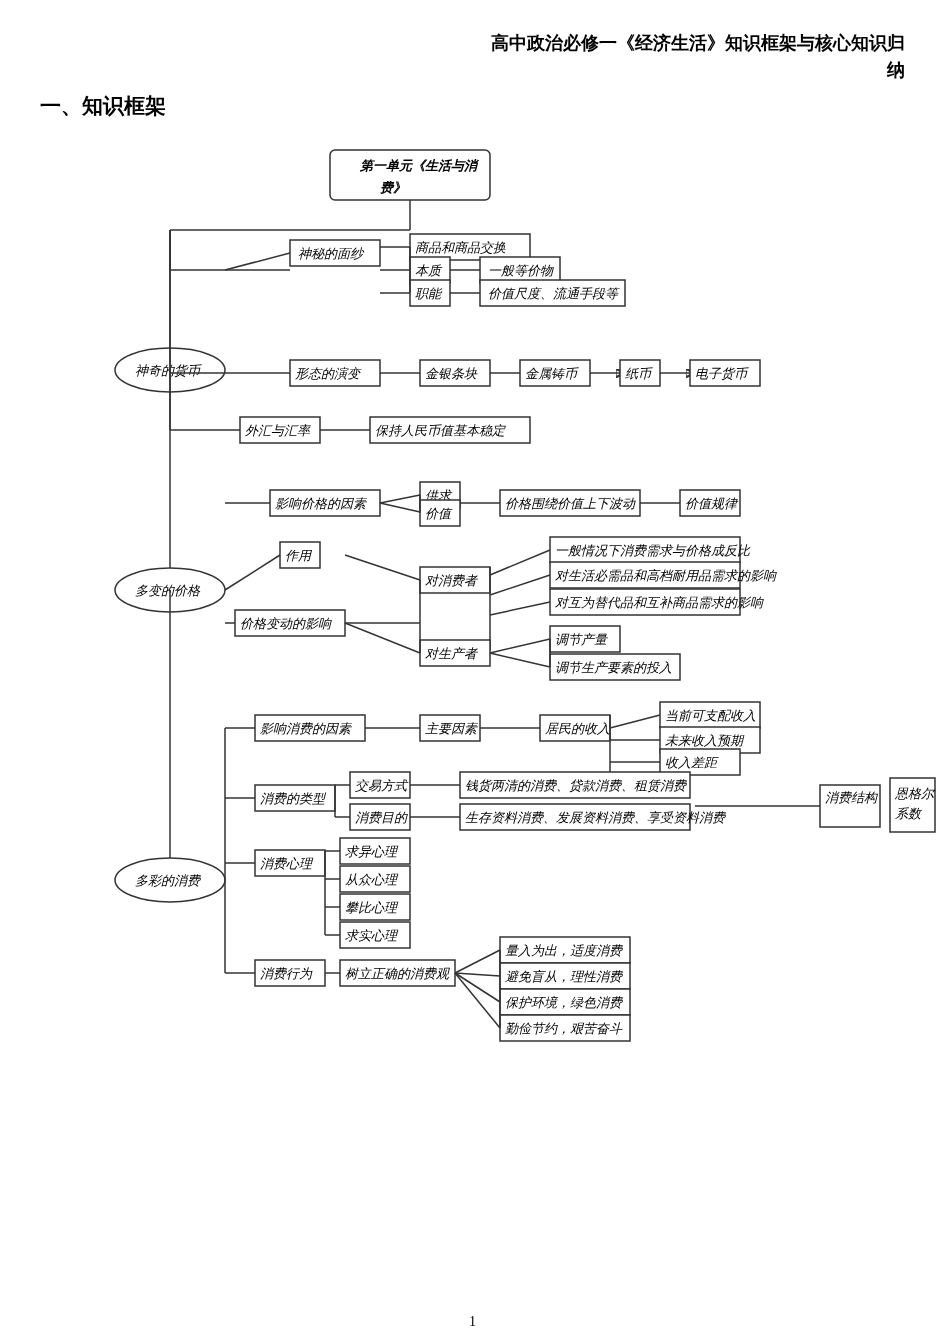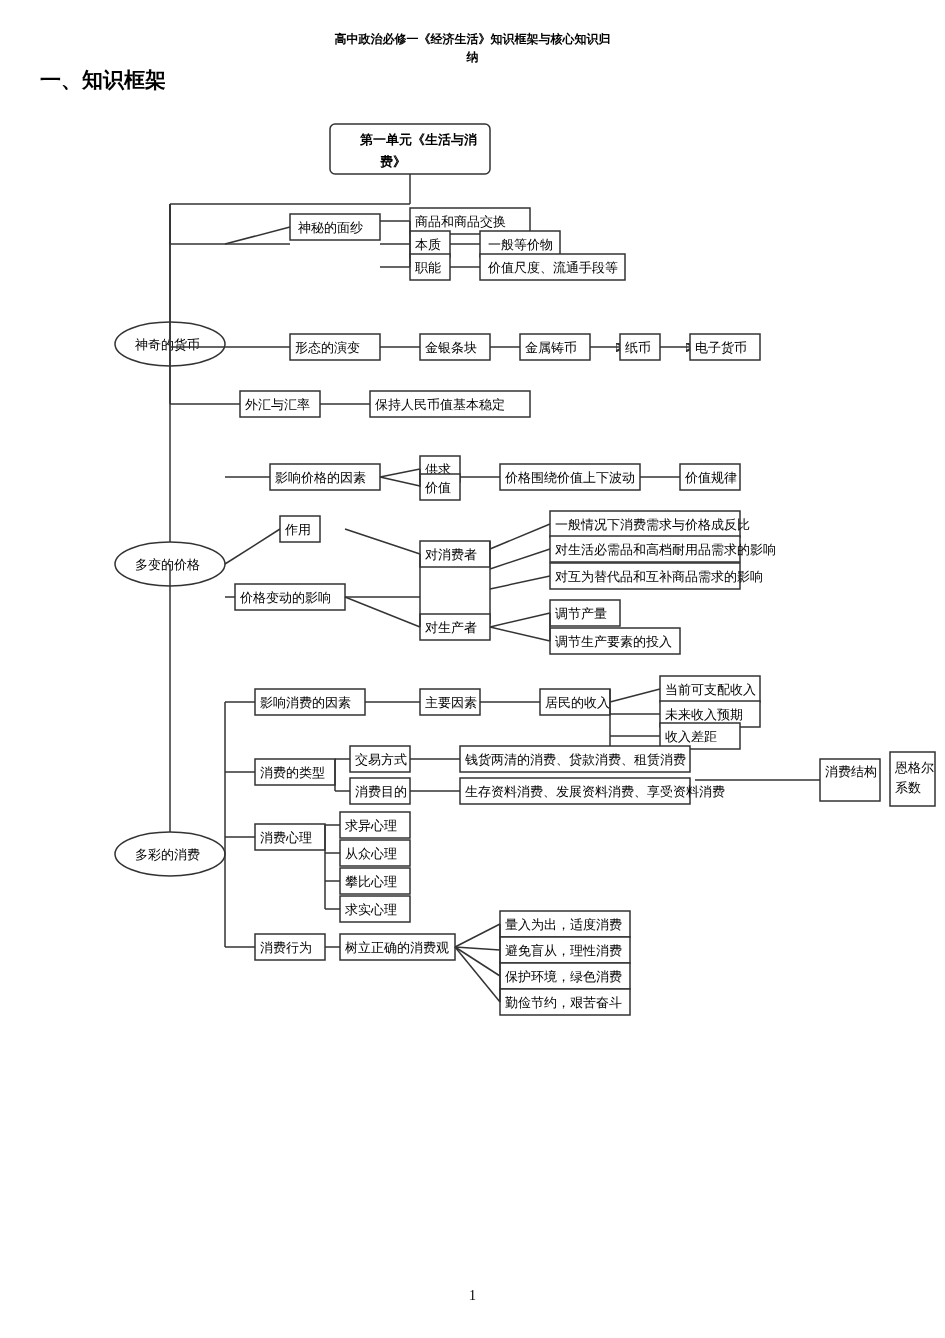--- a/index.html
+++ b/index.html
@@ -6,34 +6,35 @@
     body {
       background: #fff;
       font-family: "SimSun", "宋体", serif;
       font-size: 14px;
       color: #000;
       width: 945px;
       min-height: 1338px;
       padding: 30px 40px;
     }
     .page-title {
-      text-align: center;
-      font-size: 12px;
+      text-align: right;
+      font-size: 18px;
       font-weight: bold;
-      margin-bottom: 0;
+      margin-bottom: 8px;
       line-height: 1.5;
     }
     .section-header {
       font-size: 21px;
       font-weight: bold;
       margin-bottom: 20px;
     }
     .mind-map-container {
       position: relative;
       width: 100%;
+      font-style: italic;
     }
     svg {
       overflow: visible;
     }
     .box {
       fill: white;
       stroke: #333;
       stroke-width: 1.5;
     }
     text {

